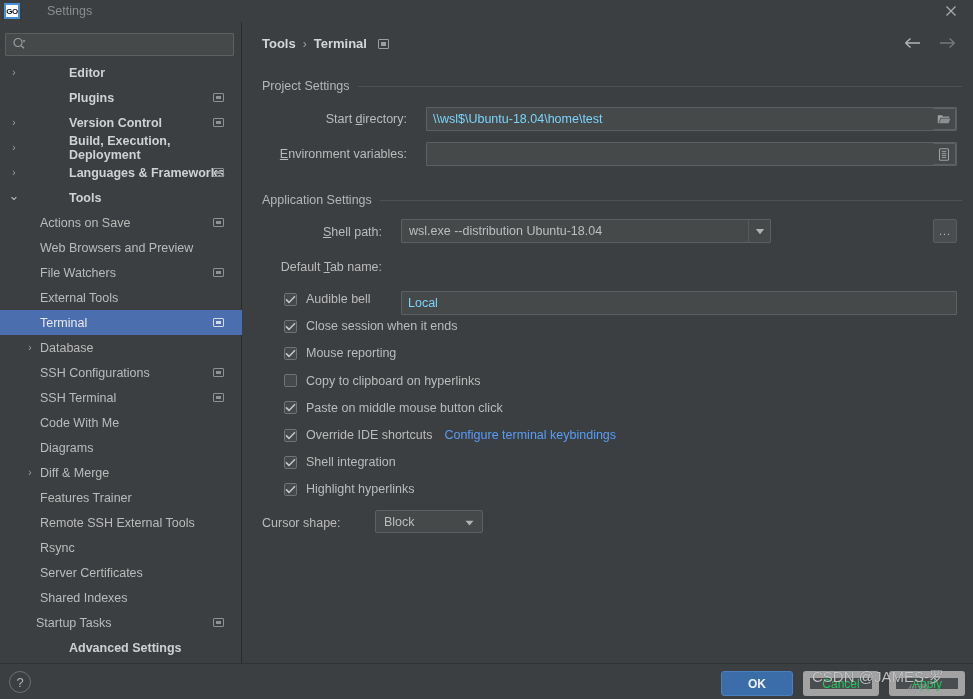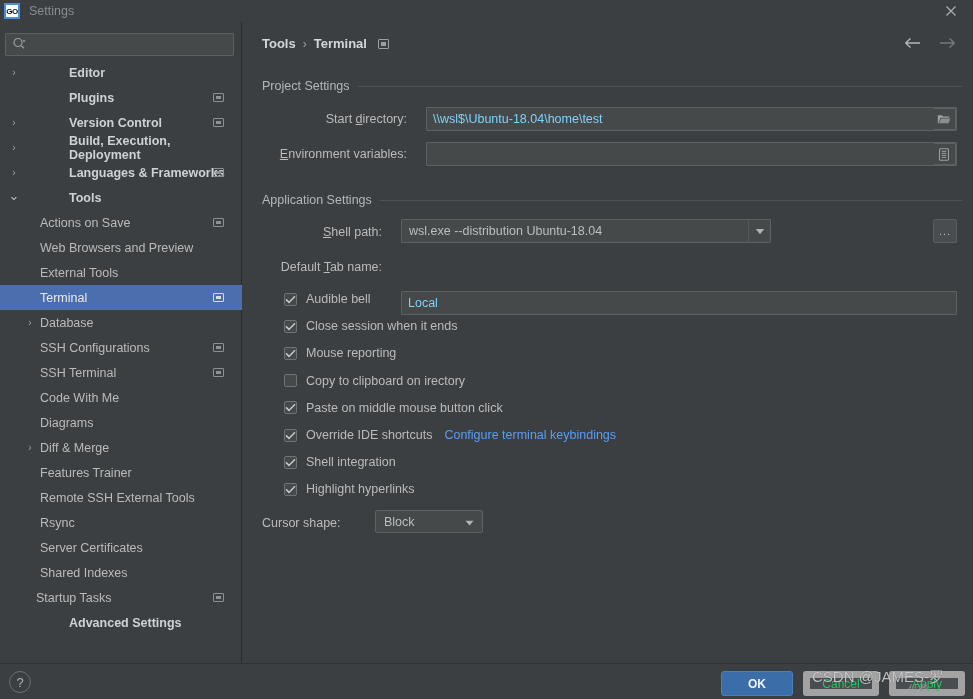--- a/index.html
+++ b/index.html
@@ -16,21 +16,21 @@
     width: 973px; height: 699px;
     background: #3c3f41;
     color: #bbbbbb;
     font-size: 12px;
   }
 
   
   .titlebar {
     position: absolute; left: 0; top: 0; width: 973px; height: 22px;
     background: #3c3f41;
-    display: flex; align-items: center;
+    display: flex; align-items: center; gap: 18px;
   }
   .logo {
     width: 16px; height: 16px; margin-left: 4px;
     background: #ffffff;
     border: 2px solid #4a8fd6;
     color: #111; font-size: 8px; font-weight: bold;
     display: flex; align-items: center; justify-content: center;
     letter-spacing: -0.5px;
     font-family: "Liberation Sans", sans-serif;
   }
@@ -322,20 +322,26 @@
           <span class="lbl" style="margin-left: 24px;">Tools</span>
         </div>
         <div class="node">
           <span class="lbl" style="margin-left: 40px;">Actions on Save</span>
           <span class="badge">
             <i></i>
           </span>
         </div>
         <div class="node">
           <span class="lbl" style="margin-left: 40px;">Web Browsers and Preview</span>
+        </div>
+        <div class="node">
+          <span class="lbl" style="margin-left: 40px;">File Watchers</span>
+          <span class="badge">
+            <i></i>
+          </span>
         </div>
         <div class="node">
           <span class="lbl" style="margin-left: 40px;">External Tools</span>
         </div>
         <div class="node selected">
           <span class="lbl" style="margin-left: 40px;">Terminal</span>
           <span class="badge">
             <i></i>
           </span>
         </div>
@@ -492,21 +498,21 @@
         <div class="cbrow" style="top: 322.4px; left: 41px;">
           <span class="cbox">
             <svg width="11" height="9" viewBox="0 0 11 9">
               <path d="M1 4.4 L4 7.4 L10 1.2" stroke="#c6c9cb" stroke-width="1.5" fill="none"></path>
             </svg>
           </span>
           <span class="cblbl">Mouse reporting</span>
         </div>
         <div class="cbrow" style="top: 349.6px; left: 41px;">
           <span class="cbox"></span>
-          <span class="cblbl">Copy to clipboard on irectory</span>
+          <span class="cblbl">Copy to clipboard on hyperlinks</span>
         </div>
         <div class="cbrow" style="top: 376.8px; left: 41px;">
           <span class="cbox">
             <svg width="11" height="9" viewBox="0 0 11 9">
               <path d="M1 4.4 L4 7.4 L10 1.2" stroke="#c6c9cb" stroke-width="1.5" fill="none"></path>
             </svg>
           </span>
           <span class="cblbl">Paste on middle mouse button click</span>
         </div>
         <div class="cbrow" style="top: 404px; left: 41px;">

